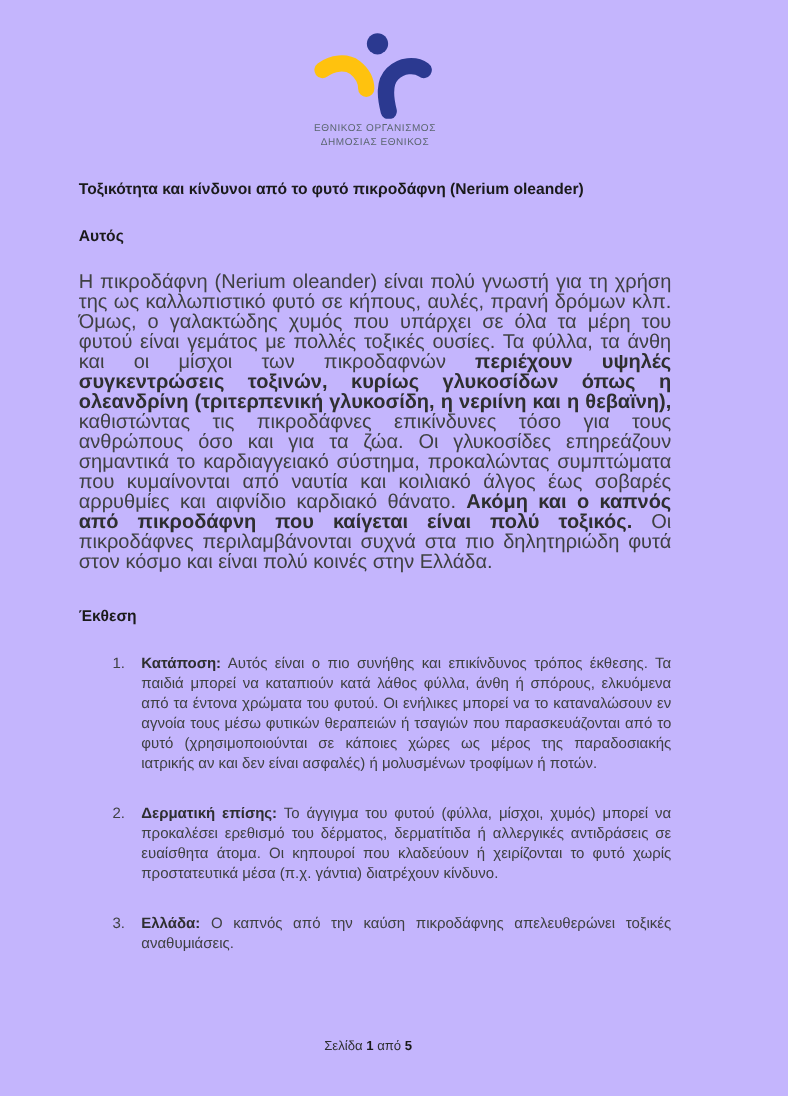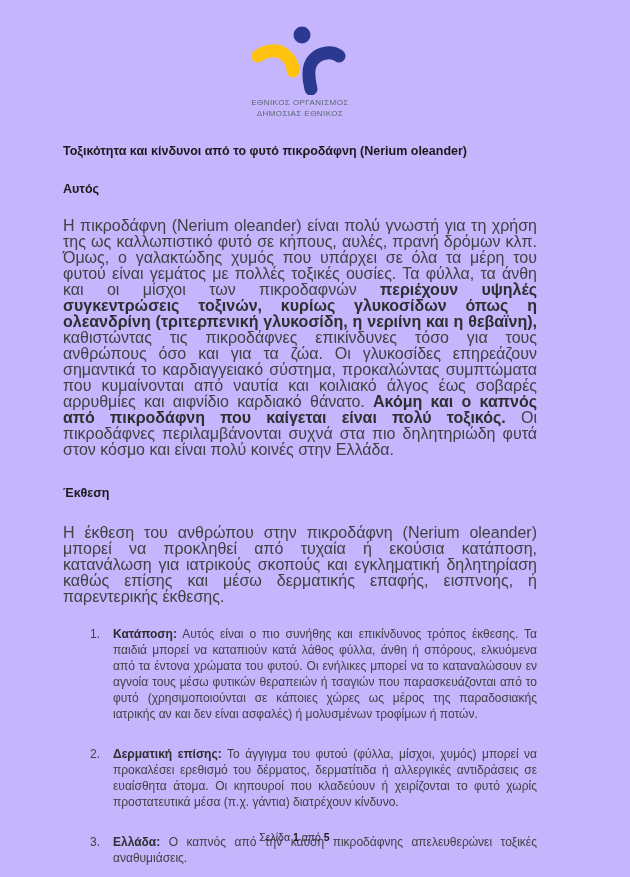--- a/index.html
+++ b/index.html
@@ -138,21 +138,20 @@
   </div>
 
   <h1 class="doc-title">Τοξικότητα και κίνδυνοι από το φυτό πικροδάφνη (Nerium oleander)</h1>
 
   <h2 class="section-heading">Αυτός</h2>
 
   <p class="body-par"><span>Η πικροδάφνη (Nerium oleander) είναι πολύ γνωστή για τη χρήση της ως καλλωπιστικό φυτό σε κήπους, αυλές, πρανή δρόμων κλπ. Όμως, ο γαλακτώδης χυμός που υπάρχει σε όλα τα μέρη του φυτού είναι γεμάτος με πολλές τοξικές ουσίες. Τα φύλλα, τα άνθη και οι μίσχοι των πικροδαφνών </span><span class="b">περιέχουν υψηλές συγκεντρώσεις τοξινών, κυρίως γλυκοσίδων όπως η ολεανδρίνη (τριτερπενική γλυκοσίδη, η νεριίνη και η θεβαϊνη),</span><span> καθιστώντας τις πικροδάφνες επικίνδυνες τόσο για τους ανθρώπους όσο και για τα ζώα. Οι γλυκοσίδες επηρεάζουν σημαντικά το καρδιαγγειακό σύστημα, προκαλώντας συμπτώματα που κυμαίνονται από ναυτία και κοιλιακό άλγος έως σοβαρές αρρυθμίες και αιφνίδιο καρδιακό θάνατο. </span><span class="b">Ακόμη και ο καπνός από πικροδάφνη που καίγεται είναι πολύ τοξικός.</span><span> Οι πικροδάφνες περιλαμβάνονται συχνά στα πιο δηλητηριώδη φυτά στον κόσμο και είναι πολύ κοινές στην Ελλάδα.</span></p>
 
   <h2 class="section-heading second">Έκθεση</h2>
 
-  <p class="body-par intro">Η έκθεση του ανθρώπου στην πικροδάφνη (Nerium oleander) μπορεί να προκληθεί από τυχαία ή εκούσια κατάποση, κατανάλωση για ιατρικούς σκοπούς και εγκληματική δηλητηρίαση καθώς επίσης και μέσω δερματικής επαφής, εισπνοής, ή παρεντερικής έκθεσης.</p>
 
   <div class="num-list">
 
     <div class="num-item">
       <span class="num">1.</span>
       <div class="item-body"><span class="b">Κατάποση:</span> <span>Αυτός είναι ο πιο συνήθης και επικίνδυνος τρόπος έκθεσης. Τα παιδιά μπορεί να καταπιούν κατά λάθος φύλλα, άνθη ή σπόρους, ελκυόμενα από τα έντονα χρώματα του φυτού. Οι ενήλικες μπορεί να το καταναλώσουν εν αγνοία τους μέσω φυτικών θεραπειών ή τσαγιών που παρασκευάζονται από το φυτό (χρησιμοποιούνται σε κάποιες χώρες ως μέρος της παραδοσιακής ιατρικής αν και δεν είναι ασφαλές) ή μολυσμένων τροφίμων ή ποτών.</span></div>
     </div>
 
     <div class="num-item">
       <span class="num">2.</span>

